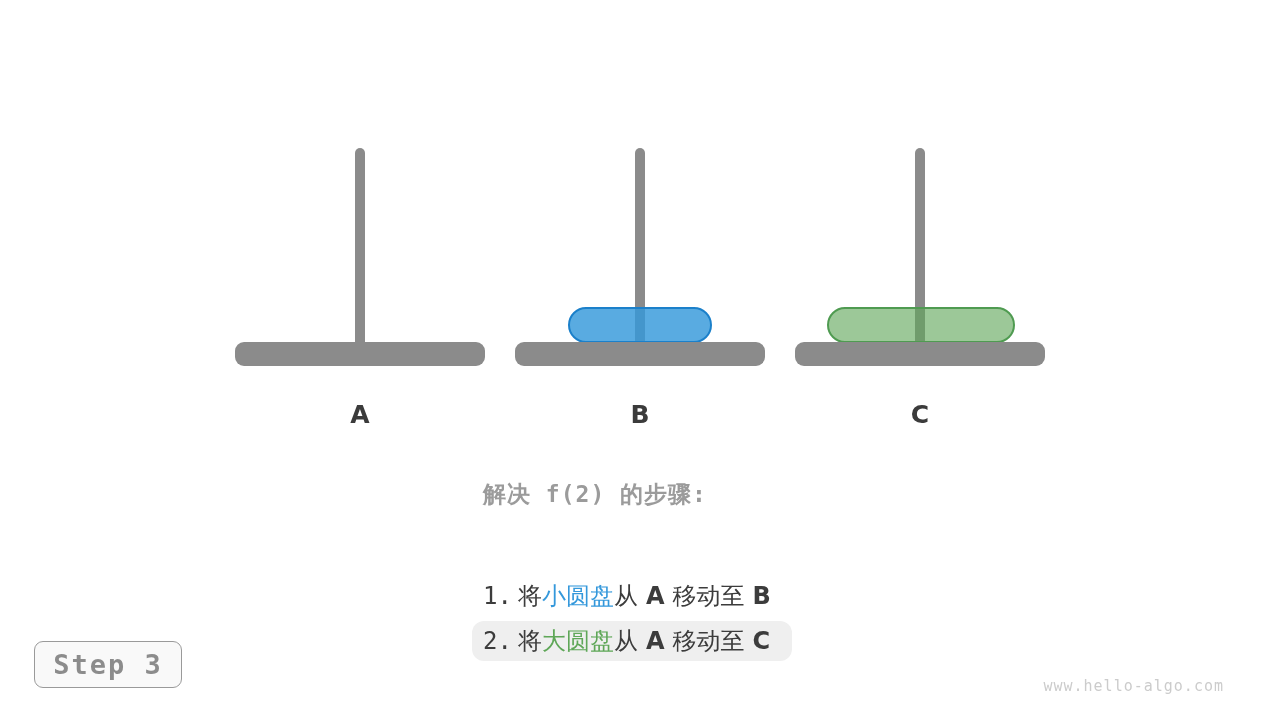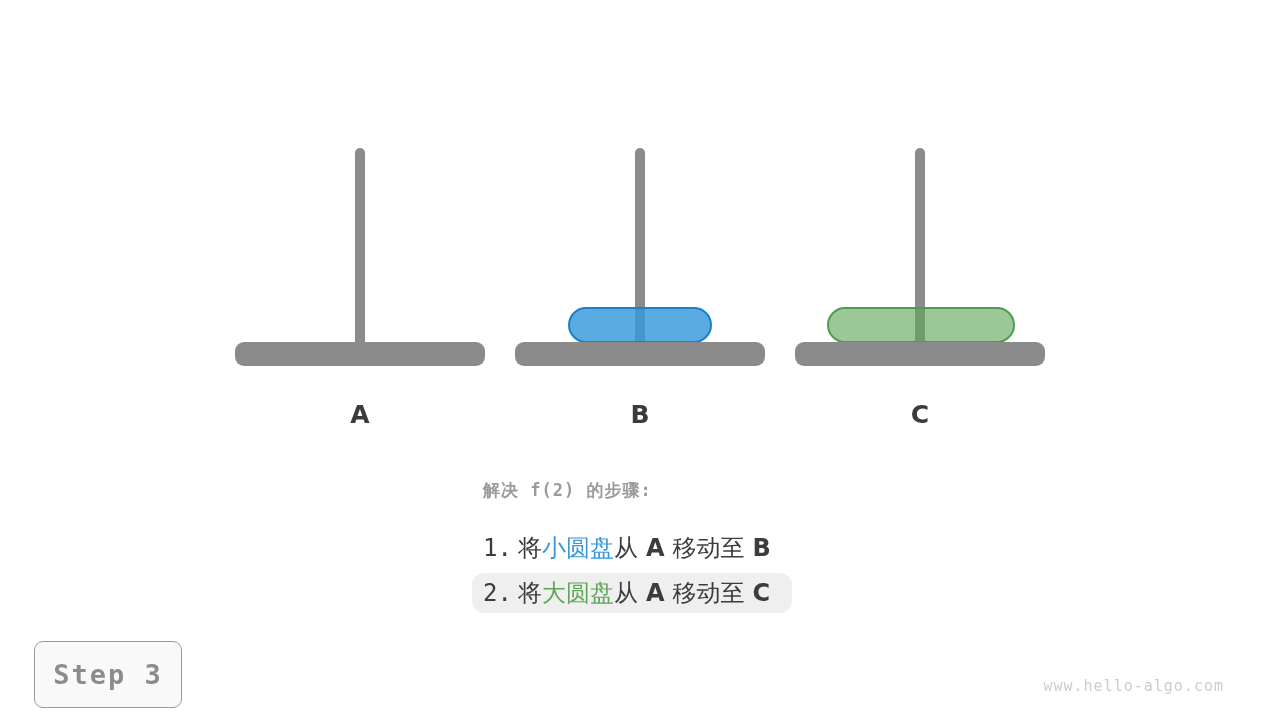--- a/index.html
+++ b/index.html
@@ -53,37 +53,38 @@
   .disk-large {
     width: 188px;
     background: rgba(95, 167, 88, 0.62);
     border-color: #4f9b51;
   }
   
   .steps-title {
     position: absolute;
     left: 483px;
     top: 479px;
-    font-size: 17px;
+    font-size: 23px;
     font-weight: bold;
     color: #9b9b9b;
     font-family: "DejaVu Sans Mono", "DejaVu Sans", sans-serif;
     letter-spacing: 1px;
     white-space: nowrap;
   }
   .step-row {
     position: absolute;
     left: 472px;
     height: 40px;
     line-height: 40px;
     padding: 0 14px 0 11px;
     font-size: 24px;
     color: #3c3c3c;
     white-space: nowrap;
     font-family: "DejaVu Sans", sans-serif;
+    margin-top: 48px;
   }
   .step-row.highlighted {
     background: #efefef;
     border-radius: 12px;
   }
   .step-num {
     font-family: "DejaVu Sans Mono", monospace;
     margin-right: 6px;
   }
   .disk-word-blue { color: #3498db; }
@@ -92,21 +93,21 @@
     font-weight: bold;
     font-family: "DejaVu Sans", sans-serif;
     margin: 0 8px;
   }
   
   .step-button {
     position: absolute;
     left: 34px;
     top: 641px;
     width: 148px;
-    height: 67px;
+    height: 47px;
     background: #f9f9f9;
     border: 1.5px solid #9a9a9a;
     border-radius: 9px;
     display: flex;
     align-items: center;
     justify-content: center;
     font-family: "DejaVu Sans Mono", monospace;
     font-size: 27px;
     font-weight: bold;
     color: #8c8c8c;

